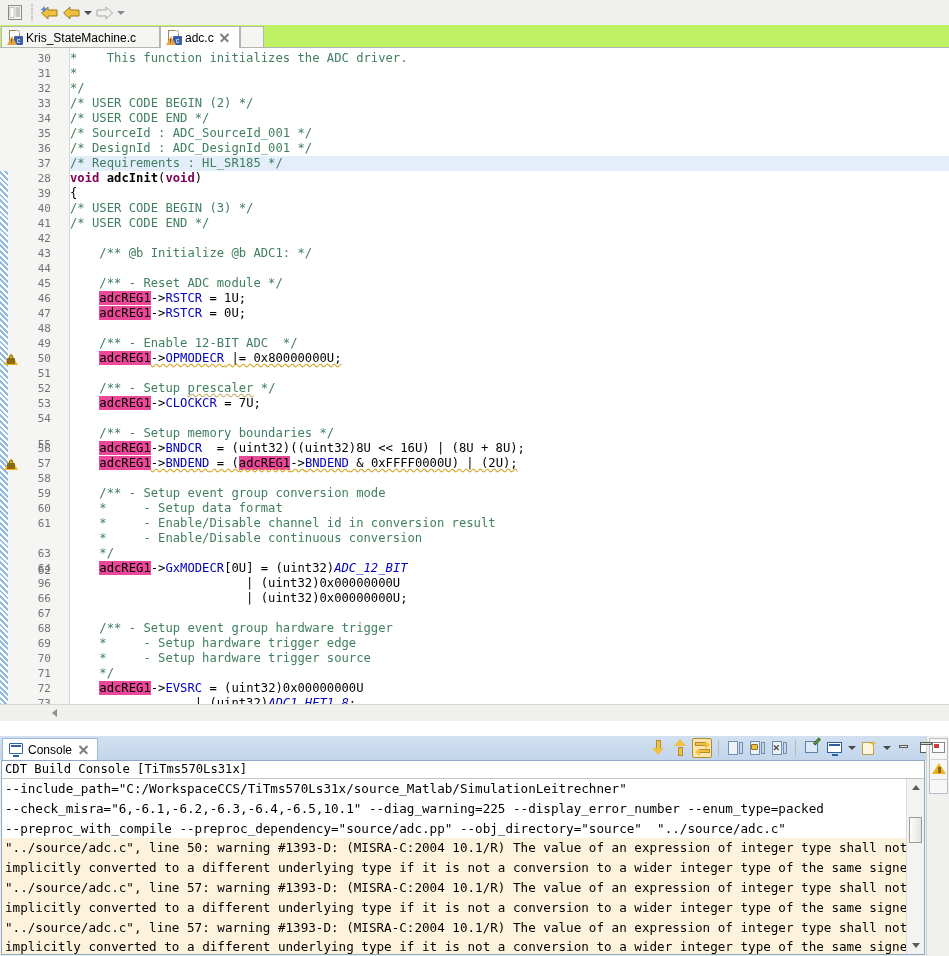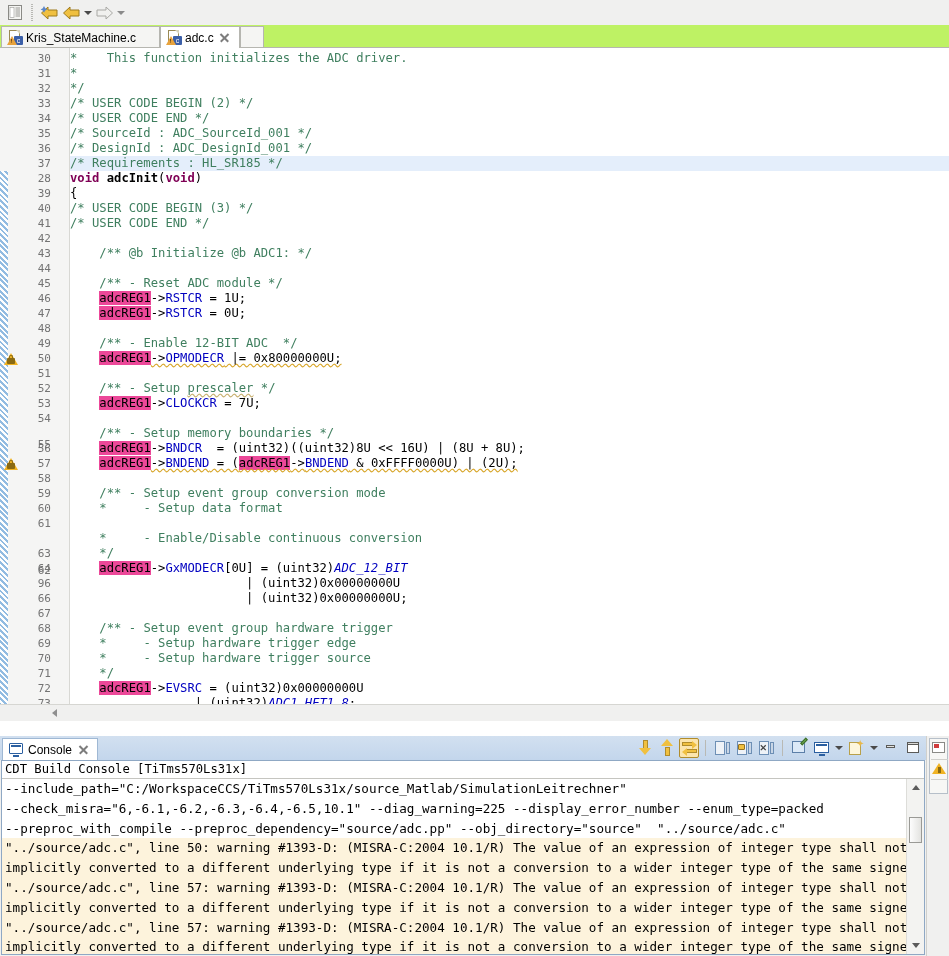--- a/index.html
+++ b/index.html
@@ -184,20 +184,21 @@
   }
 
   
   #console {
     position: absolute; left: 0; top: 736px; width: 927px; height: 220px;
     background: #f0f0ef;
   }
   #ctabrow {
     position: absolute; left: 0; top: 0; width: 927px; height: 24px;
     background: linear-gradient(to bottom, #d2e0f0 0%, #c3d6ec 100%);
+    padding-left: 13px;
   }
   #ctab {
     position: absolute; left: 2px; top: 2px; height: 22px;
     display: flex; align-items: center; gap: 5px; padding: 0 8px 0 6px;
     background: #ffffff;
     border: 1px solid #9fb8d4; border-bottom: none;
     font-size: 12px; color: #000; box-sizing: border-box;
   }
   .console-ico {
     position: relative; width: 14px; height: 13px; flex: 0 0 14px;
@@ -467,20 +468,21 @@
       <div class="cline" style="top: 318px;"></div>
       <div class="cline" style="top: 333px;">    <span class="cmt">/** - Setup <span class="sqg">prescaler</span> */</span></div>
       <div class="cline" style="top: 348px;">    <span class="occ">adcREG1</span>-&gt;<span class="fld">CLOCKCR</span> = 7U;</div>
       <div class="cline" style="top: 363px;"></div>
       <div class="cline" style="top: 378px;">    <span class="cmt">/** - Setup memory boundaries */</span></div>
       <div class="cline" style="top: 393px;">    <span class="occ">adcREG1</span>-&gt;<span class="fld">BNDCR</span>  = (uint32)((uint32)8U &lt;&lt; 16U) | (8U + 8U);</div>
       <div class="cline" style="top: 408px;">    <span class="occ">adcREG1</span><span class="sq">-&gt;<span class="fld">BNDEND</span> = (<span class="occ">adcREG1</span>-&gt;<span class="fld">BNDEND</span> &amp; 0xFFFF0000U) | (2U);</span></div>
       <div class="cline" style="top: 423px;"></div>
       <div class="cline" style="top: 438px;">    <span class="cmt">/** - Setup event group conversion mode</span></div>
       <div class="cline" style="top: 453px;">    <span class="cmt">*     - Setup data format</span></div>
+      <div class="cline" style="top: 468px;">    <span class="cmt">*     - Enable/Disable channel id in conversion result</span></div>
       <div class="cline" style="top: 483px;">    <span class="cmt">*     - Enable/Disable continuous conversion</span></div>
       <div class="cline" style="top: 498px;">    <span class="cmt">*/</span></div>
       <div class="cline" style="top: 513px;">    <span class="occ">adcREG1</span>-&gt;<span class="fld">GxMODECR</span>[0U] = (uint32)<span class="enu">ADC_12_BIT</span></div>
       <div class="cline" style="top: 528px;">                        | (uint32)0x00000000U</div>
       <div class="cline" style="top: 543px;">                        | (uint32)0x00000000U;</div>
       <div class="cline" style="top: 558px;"></div>
       <div class="cline" style="top: 573px;">    <span class="cmt">/** - Setup event group hardware trigger</span></div>
       <div class="cline" style="top: 603px;">    <span class="cmt">*     - Setup hardware trigger source</span></div>
       <div class="cline" style="top: 588px;">    <span class="cmt">*     - Setup hardware trigger edge</span></div>
       <div class="cline" style="top: 618px;">    <span class="cmt">*/</span></div>

